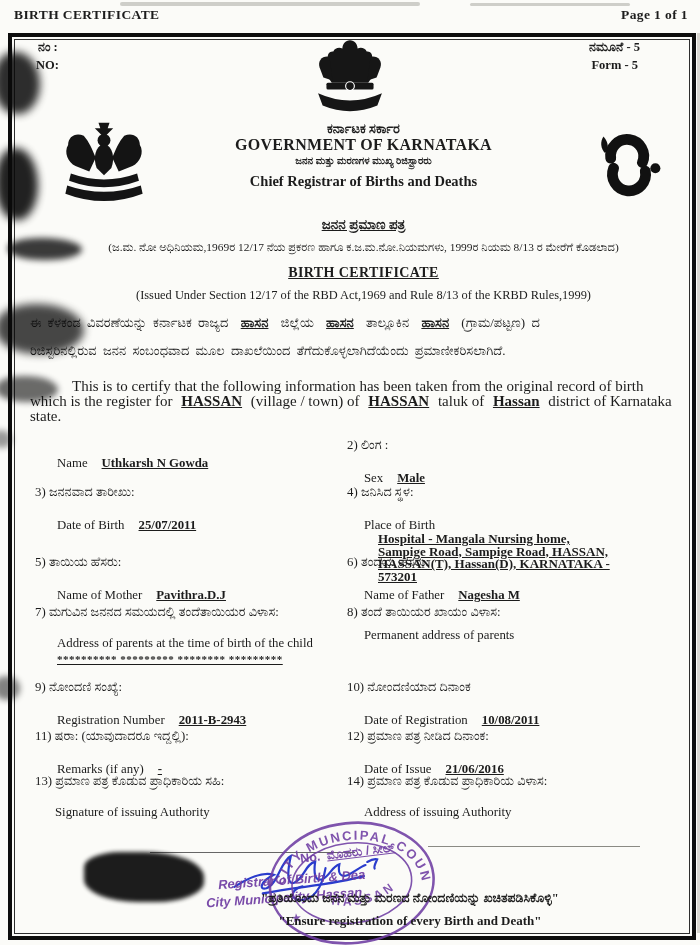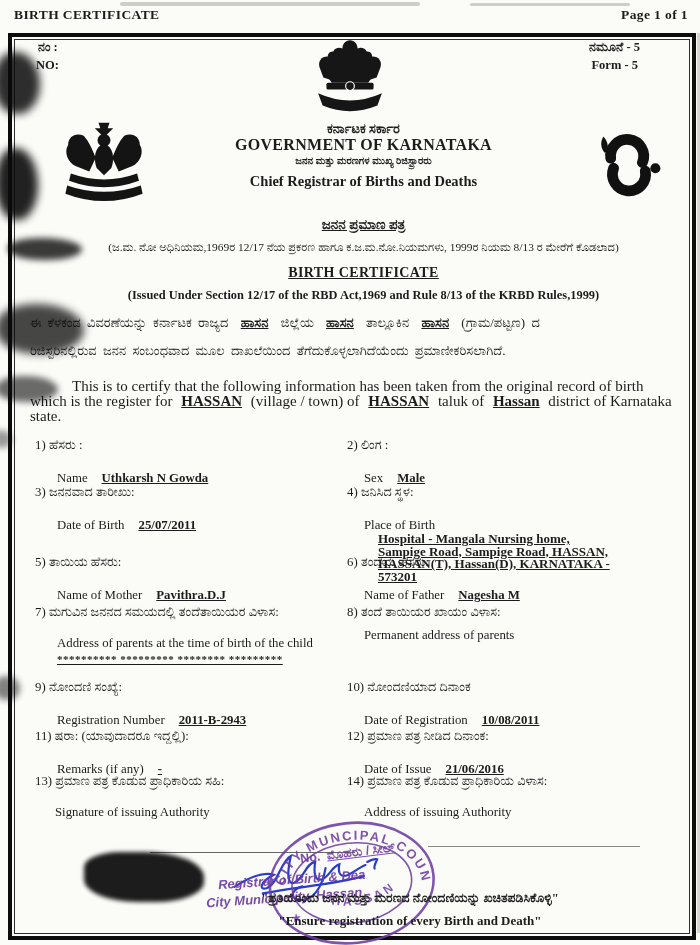--- a/index.html
+++ b/index.html
@@ -113,21 +113,21 @@
 </div>
 
 <div class="abs ctr hdr" style="top:121px;font-size:13px;">ಕರ್ನಾಟಕ ಸರ್ಕಾರ</div>
 <div class="abs ctr hdr" style="top:136px;font-size:16px;letter-spacing:.3px;">GOVERNMENT OF KARNATAKA</div>
 <div class="abs ctr hdr" style="top:155px;font-size:10px;">ಜನನ ಮತ್ತು ಮರಣಗಳ ಮುಖ್ಯ ರಿಜಿಸ್ಟ್ರಾರರು</div>
 <div class="abs ctr hdr" style="top:173px;font-size:14.5px;">Chief Registrar of Births and Deaths</div>
 
 <div class="abs ctr b u" style="top:217px;font-size:13.5px;">ಜನನ ಪ್ರಮಾಣ ಪತ್ರ</div>
 <div class="abs ctr" style="top:241px;font-size:11.4px;">(ಜ.ಮ. ನೋ ಅಧಿನಿಯಮ,1969ರ 12/17 ನೆಯ ಪ್ರಕರಣ ಹಾಗೂ ಕ.ಜ.ಮ.ನೋ.ನಿಯಮಗಳು, 1999ರ  ನಿಯಮ 8/13 ರ ಮೇರೆಗೆ ಕೊಡಲಾದ)</div>
 <div class="abs ctr b u" style="top:265px;font-size:14px;letter-spacing:.4px;">BIRTH CERTIFICATE</div>
-<div class="abs ctr" style="top:288px;font-size:12.4px;font-weight:bold;">(Issued Under Section 12/17 of the RBD Act,1969 and Rule 8/13 of the KRBD Rules,1999)</div>
+<div class="abs ctr" style="top:288px;font-size:12.4px;font-weight:normal;">(Issued Under Section 12/17 of the RBD Act,1969 and Rule 8/13 of the KRBD Rules,1999)</div>
 
 <div class="abs intro-kn" style="left:30px;top:315px;width:644px;">
   <span>ಈ ಕೆಳಕಂಡ ವಿವರಣೆಯನ್ನು ಕರ್ನಾಟಕ ರಾಜ್ಯದ</span>
   <span class="val" style="margin:0 6px;">ಹಾಸನ</span>
   <span>ಜಿಲ್ಲೆಯ</span>
   <span class="val" style="margin:0 6px;">ಹಾಸನ</span>
   <span>ತಾಲ್ಲೂಕಿನ</span>
   <span class="val" style="margin:0 6px;">ಹಾಸನ</span>
   <span>(ಗ್ರಾಮ/ಪಟ್ಟಣ) ದ</span>
 </div>
@@ -140,21 +140,20 @@
   <span class="val" style="margin:0 5px;">HASSAN</span>
   <span>taluk of</span>
   <span class="val" style="margin:0 5px;">Hassan</span>
   <span>district of Karnataka state.</span>
 </div>
 
 <div class="fields">
 
   <div class="frow" style="top:6px;">
     <div class="fcell l">
-      <div class="flabel"><span>1)</span> <span>ಹೆಸರು :</span></div>
       <div class="fen"><span>Name</span><span class="val">Uthkarsh N Gowda</span></div>
     </div>
     <div class="fcell r">
       <div class="flabel"><span>2)</span> <span>ಲಿಂಗ  :</span></div>
       <div class="fen"><span>Sex</span><span class="val">Male</span></div>
     </div>
   </div>
 
   <div class="frow" style="top:53px;">
     <div class="fcell l">

